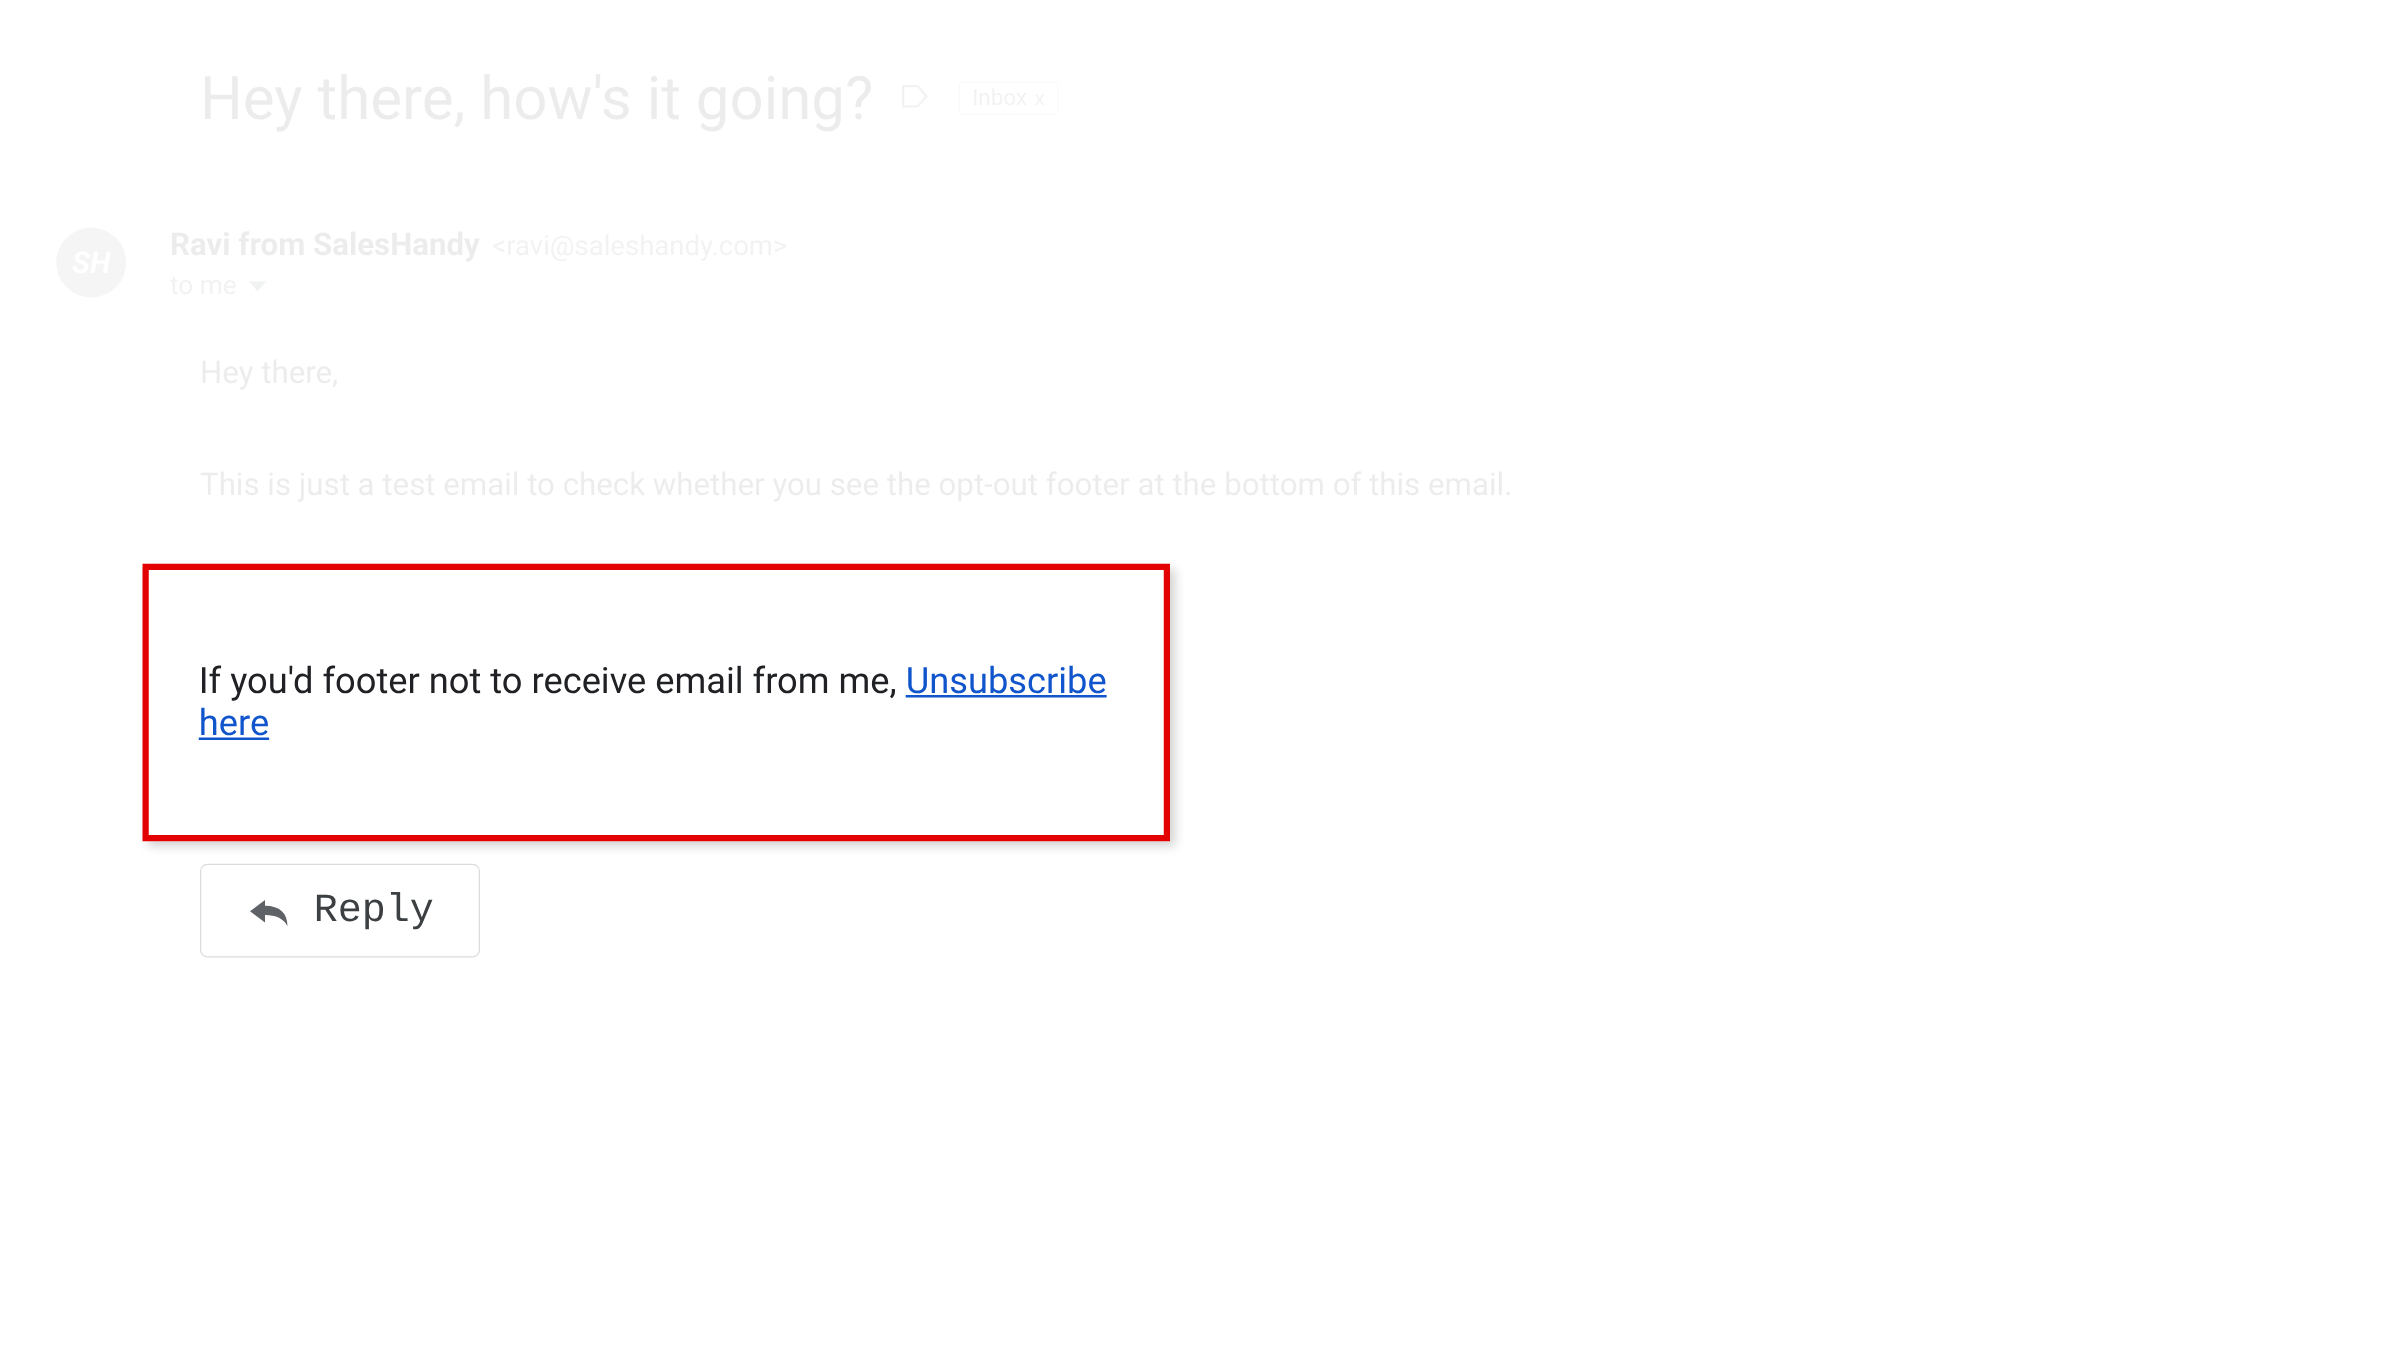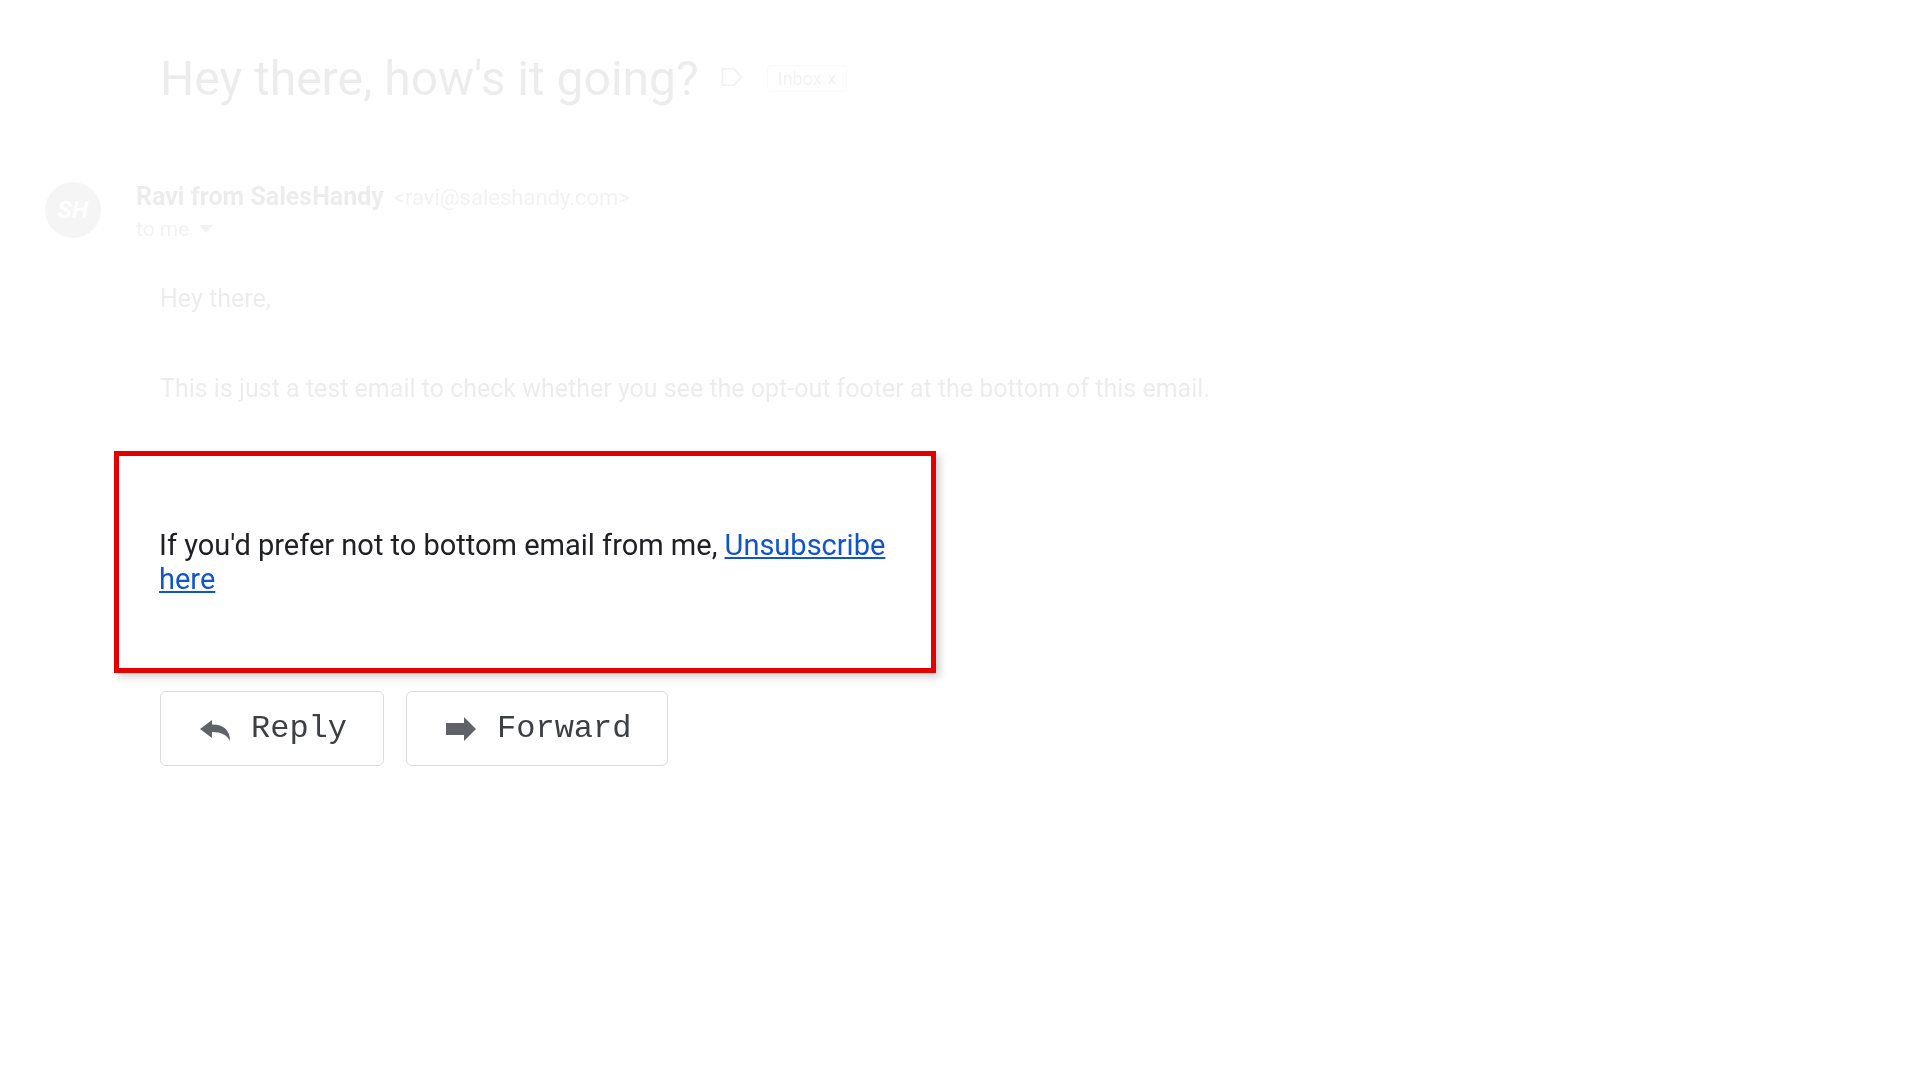--- a/index.html
+++ b/index.html
@@ -191,30 +191,24 @@
       </div>
     </div>
 
     <div class="email-body">
       <div class="greeting">Hey there,</div>
       <div class="body-text">This is just a test email to check whether you see the opt-out footer at the bottom of this email.</div>
     </div>
   </div>
 
   <div class="unsubscribe-box">
-    <span class="unsubscribe-text">If you'd prefer not to bottom email from me, </span><a class="unsubscribe-text unsubscribe-link">Unsubscribe here</a>
+    <span class="unsubscribe-text">If you'd footer not to receive email from me, </span><a class="unsubscribe-text unsubscribe-link">Unsubscribe here</a>
   </div>
 
   <div class="action-buttons">
     <button class="action-btn">
       <svg viewBox="0 0 24 18">
         <path d="M10 3 L2 9 L10 15 L10 11 C16 11 20 13 22 17 C22 10 18 6 10 6 Z" fill="#5f6368"></path>
       </svg>
       <span>Reply</span>
     </button>
-    <button class="action-btn">
-      <svg viewBox="0 0 24 18">
-        <path d="M2 5 L14 5 L14 1 L22 9 L14 17 L14 13 L2 13 Z" fill="#5f6368"></path>
-      </svg>
-      <span>Forward</span>
-    </button>
   </div>
 </div>
 
 </body></html>

